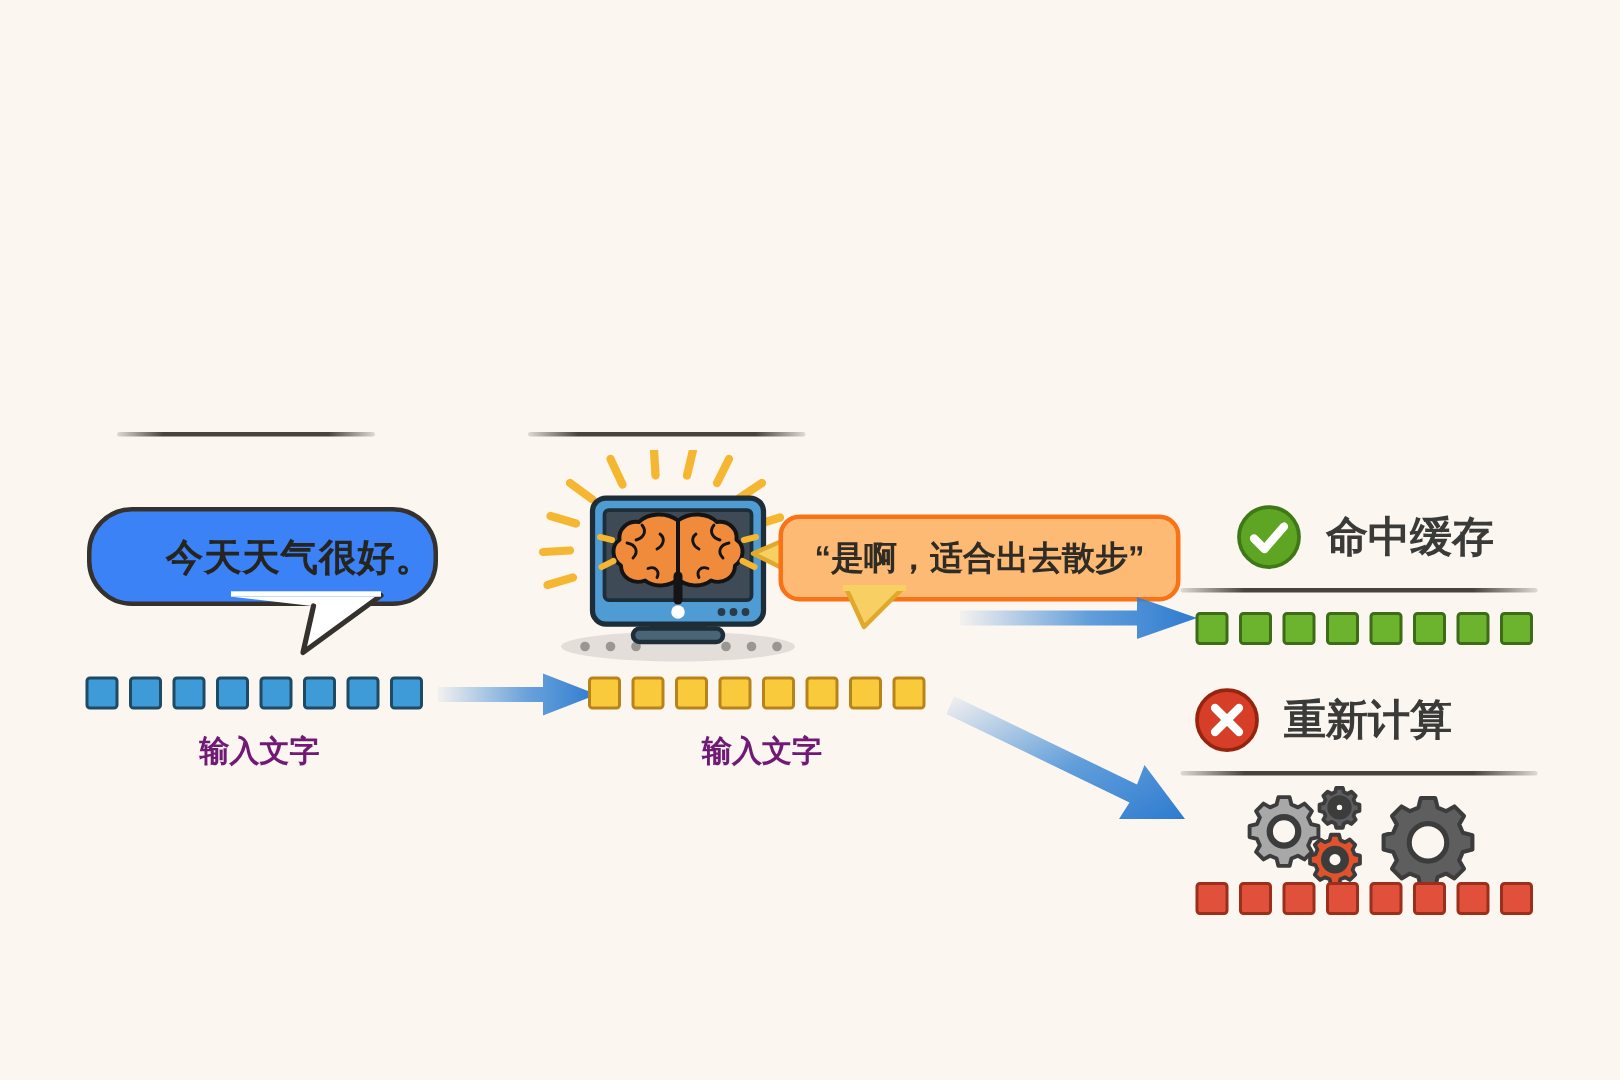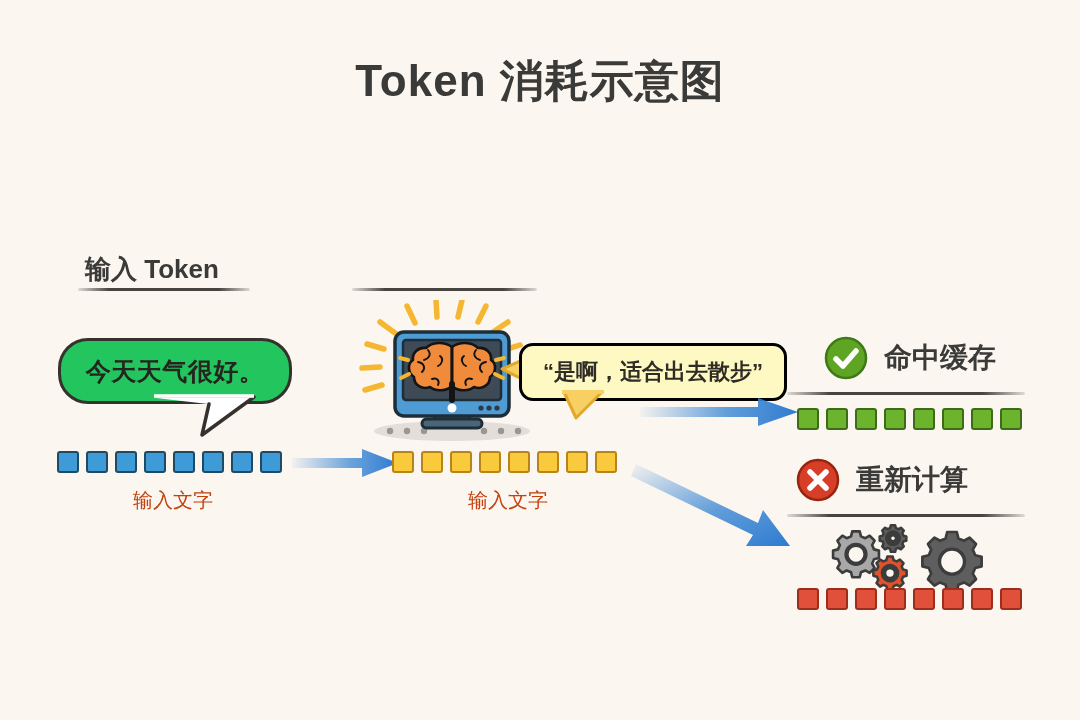--- a/index.html
+++ b/index.html
@@ -53,44 +53,44 @@
     margin-right: 7px;
     box-sizing: border-box;
   }
   .tok.blue   { background:#3E9BD8; border:2.5px solid #1F4A63; }
   .tok.yellow { background:#F8CA3C; border:2.5px solid #B8841A; }
   .tok.green  { background:#6DB42E; border:2.5px solid #3E6B17; }
   .tok.red    { background:#E1503A; border:2.5px solid #9C2E1C; }
 
   .caption {
     font-size: 20px;
-    font-weight: 400;
-    color: #c2410c;
+    font-weight: 700;
+    color: #701a75;
     text-align: center;
     white-space: nowrap;
   }
 
   
   #bubble-input {
     left: 58px; top: 338px;
     width: 228px; height: 60px;
-    background: #22c55e;
+    background: #3b82f6;
     border: 3.5px solid #35322E;
     border-radius: 30px;
-    display: flex; align-items: center; justify-content: center;
+    display: flex; align-items: center; justify-content: flex-end;
   }
   #bubble-input .txt {
     font-size: 25px; font-weight: 600; color: #26241F;
     letter-spacing: 0.5px; white-space: nowrap;
   }
   #bubble-output {
     left: 519px; top: 343px;
     width: 262px; height: 52px;
-    background: #fef9c3;
-    border: 3px solid #000000;
+    background: #fdba74;
+    border: 3px solid #f97316;
     border-radius: 14px;
     display: flex; align-items: center; justify-content: center;
   }
   #bubble-output .txt {
     font-size: 22px; font-weight: 600; color: #2F2C26;
     white-space: nowrap;
   }
 
   
   .status-row { display: flex; align-items: center; }
@@ -98,23 +98,21 @@
     font-size: 28px; font-weight: 700; color: #3A3A38;
     margin-left: 16px; white-space: nowrap;
   }
   .badge { width: 44px; height: 44px; position: relative; }
 </style>
 </head>
 <body style="background: rgb(252, 246, 240);">
 
 <div id="stage">
 
-  <div class="abs" id="title">Token 消耗示意图</div>
-
-  <div class="abs sec-head" style="left:85px; top:252px;">输入 Token</div>
+
   <div class="abs sec-rule" style="left:78px; top:288px; width:172px;"></div>
 
   <div class="abs sec-rule" style="left:352px; top:288px; width:185px;"></div>
 
   <div class="abs" id="bubble-input">
     <span class="txt">今天天气很好。</span>
   </div>
 
   <svg class="abs" style="left:150px; top:392px;" width="110" height="48" viewBox="0 0 110 48">
     <path d="M6 6 L104 6 L52 42 L58 12 Z" fill="#FFFFFF" stroke="none"></path>

